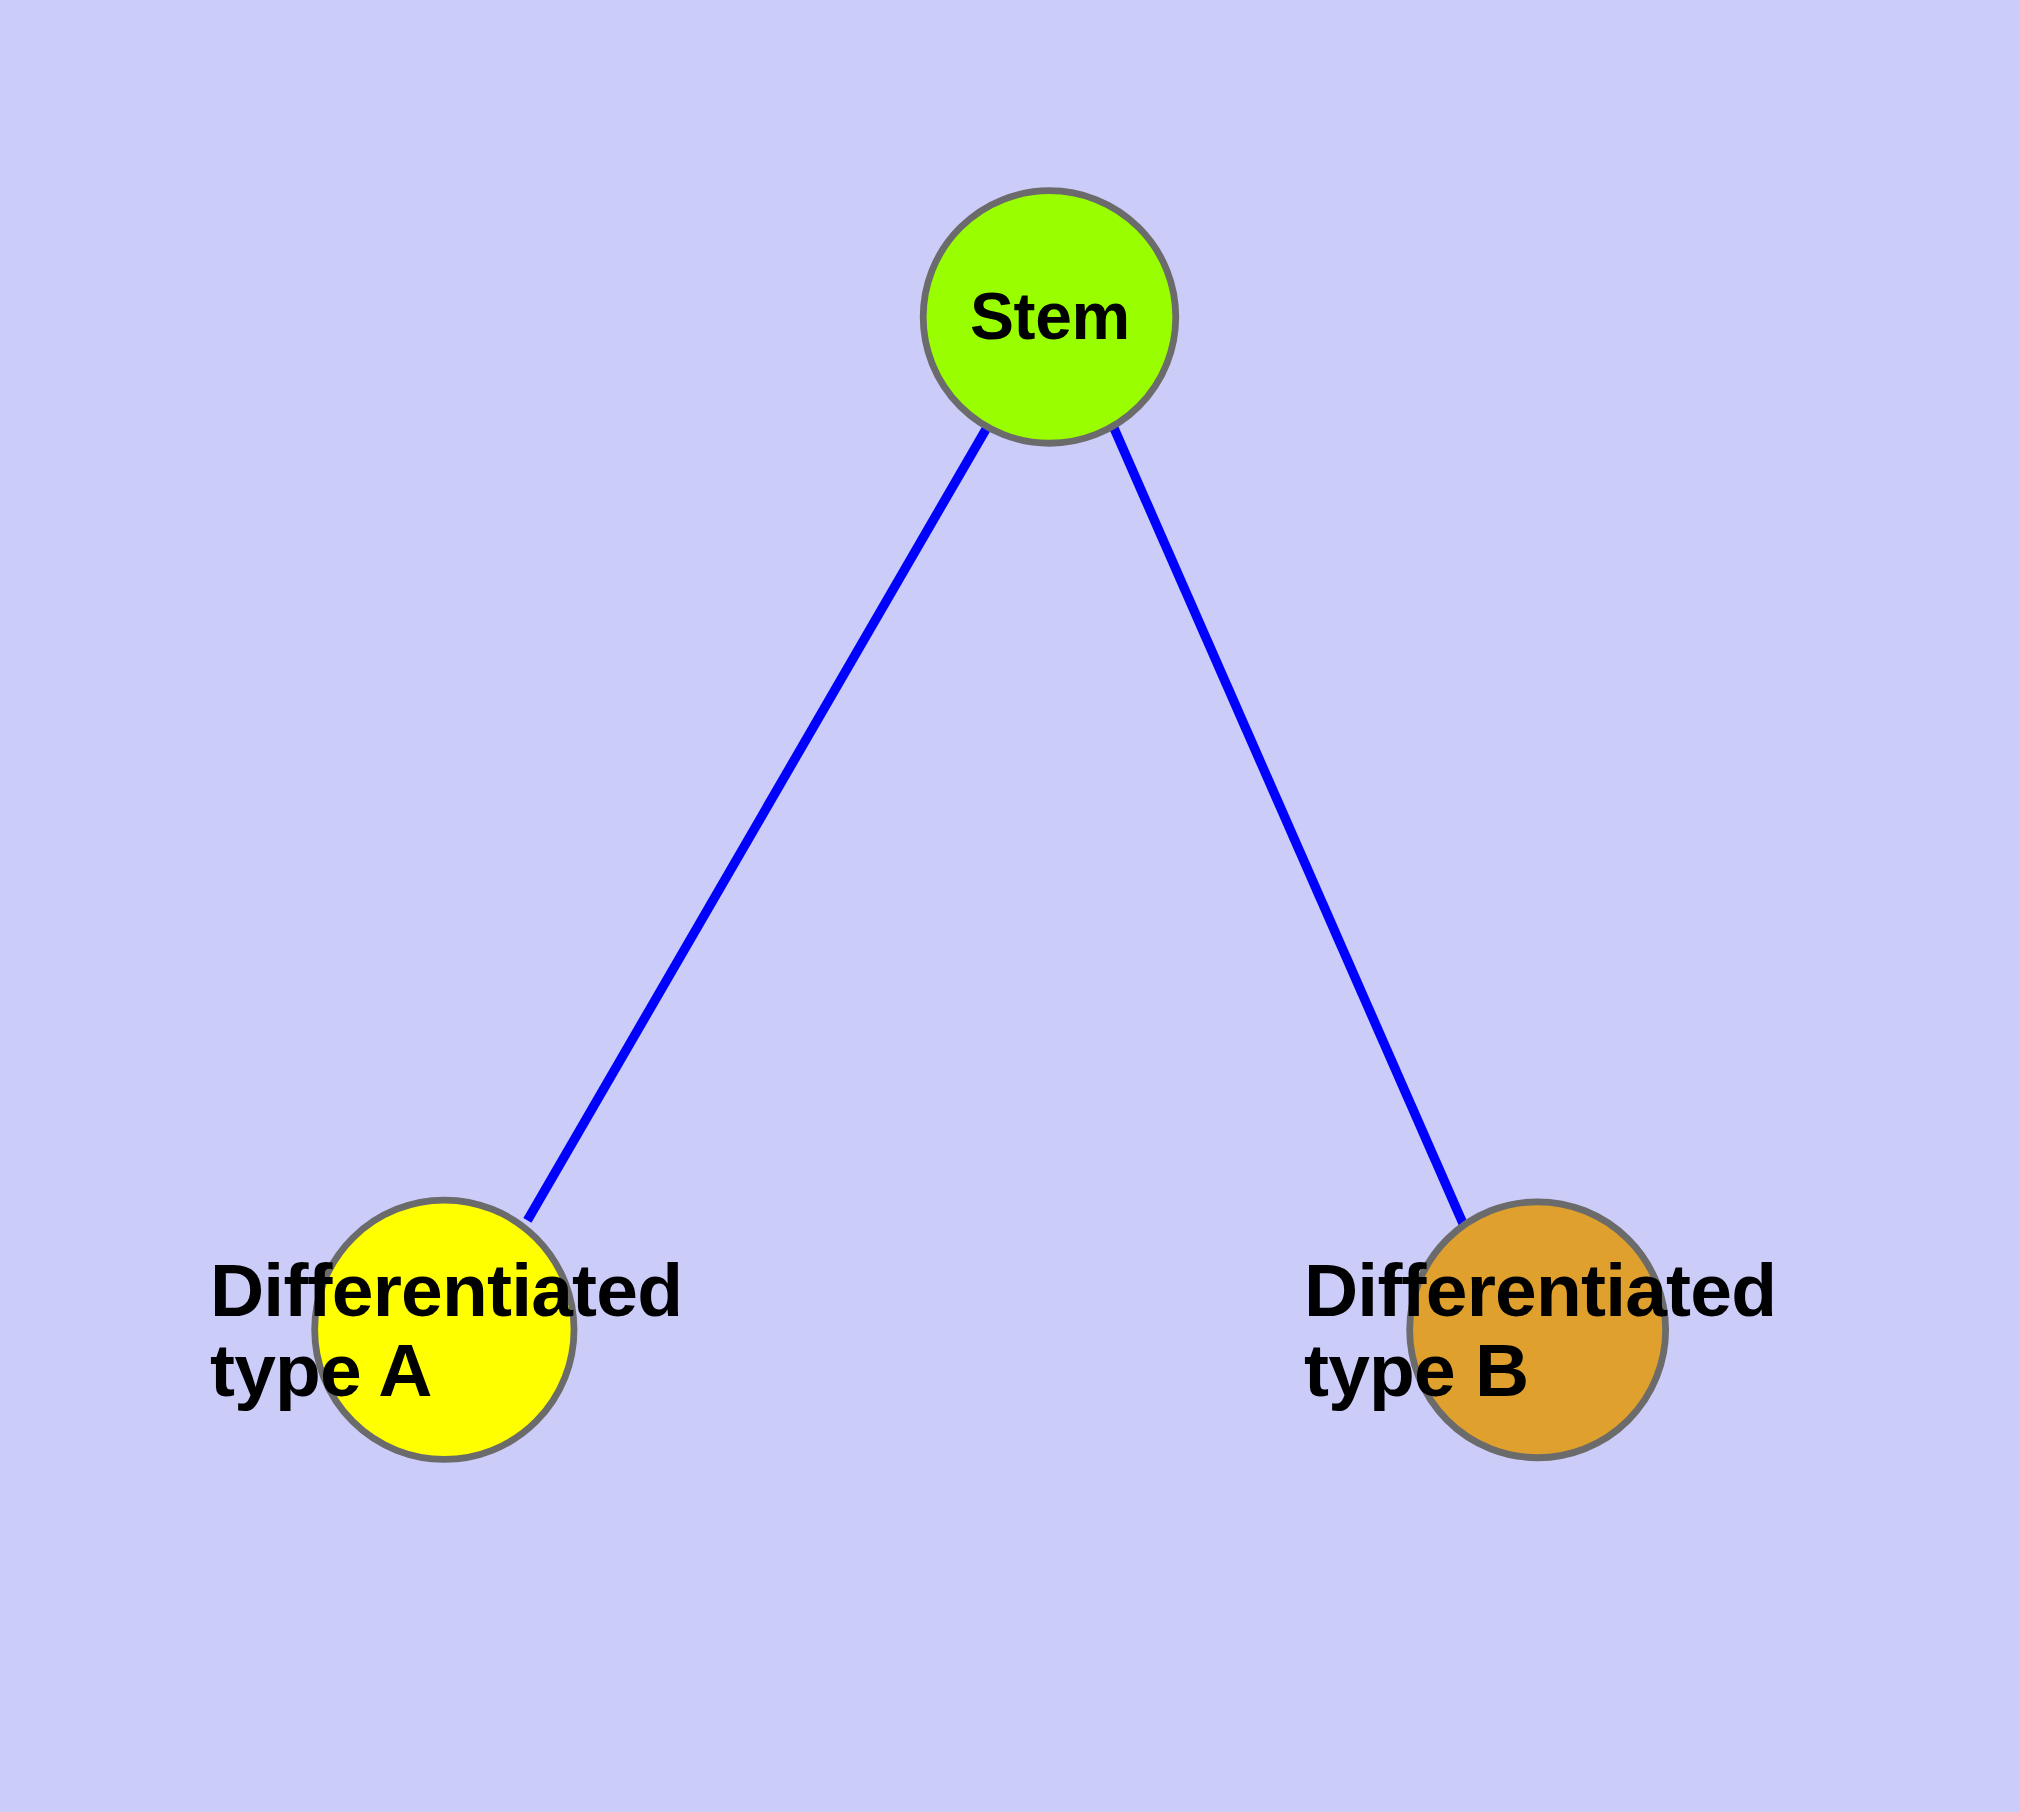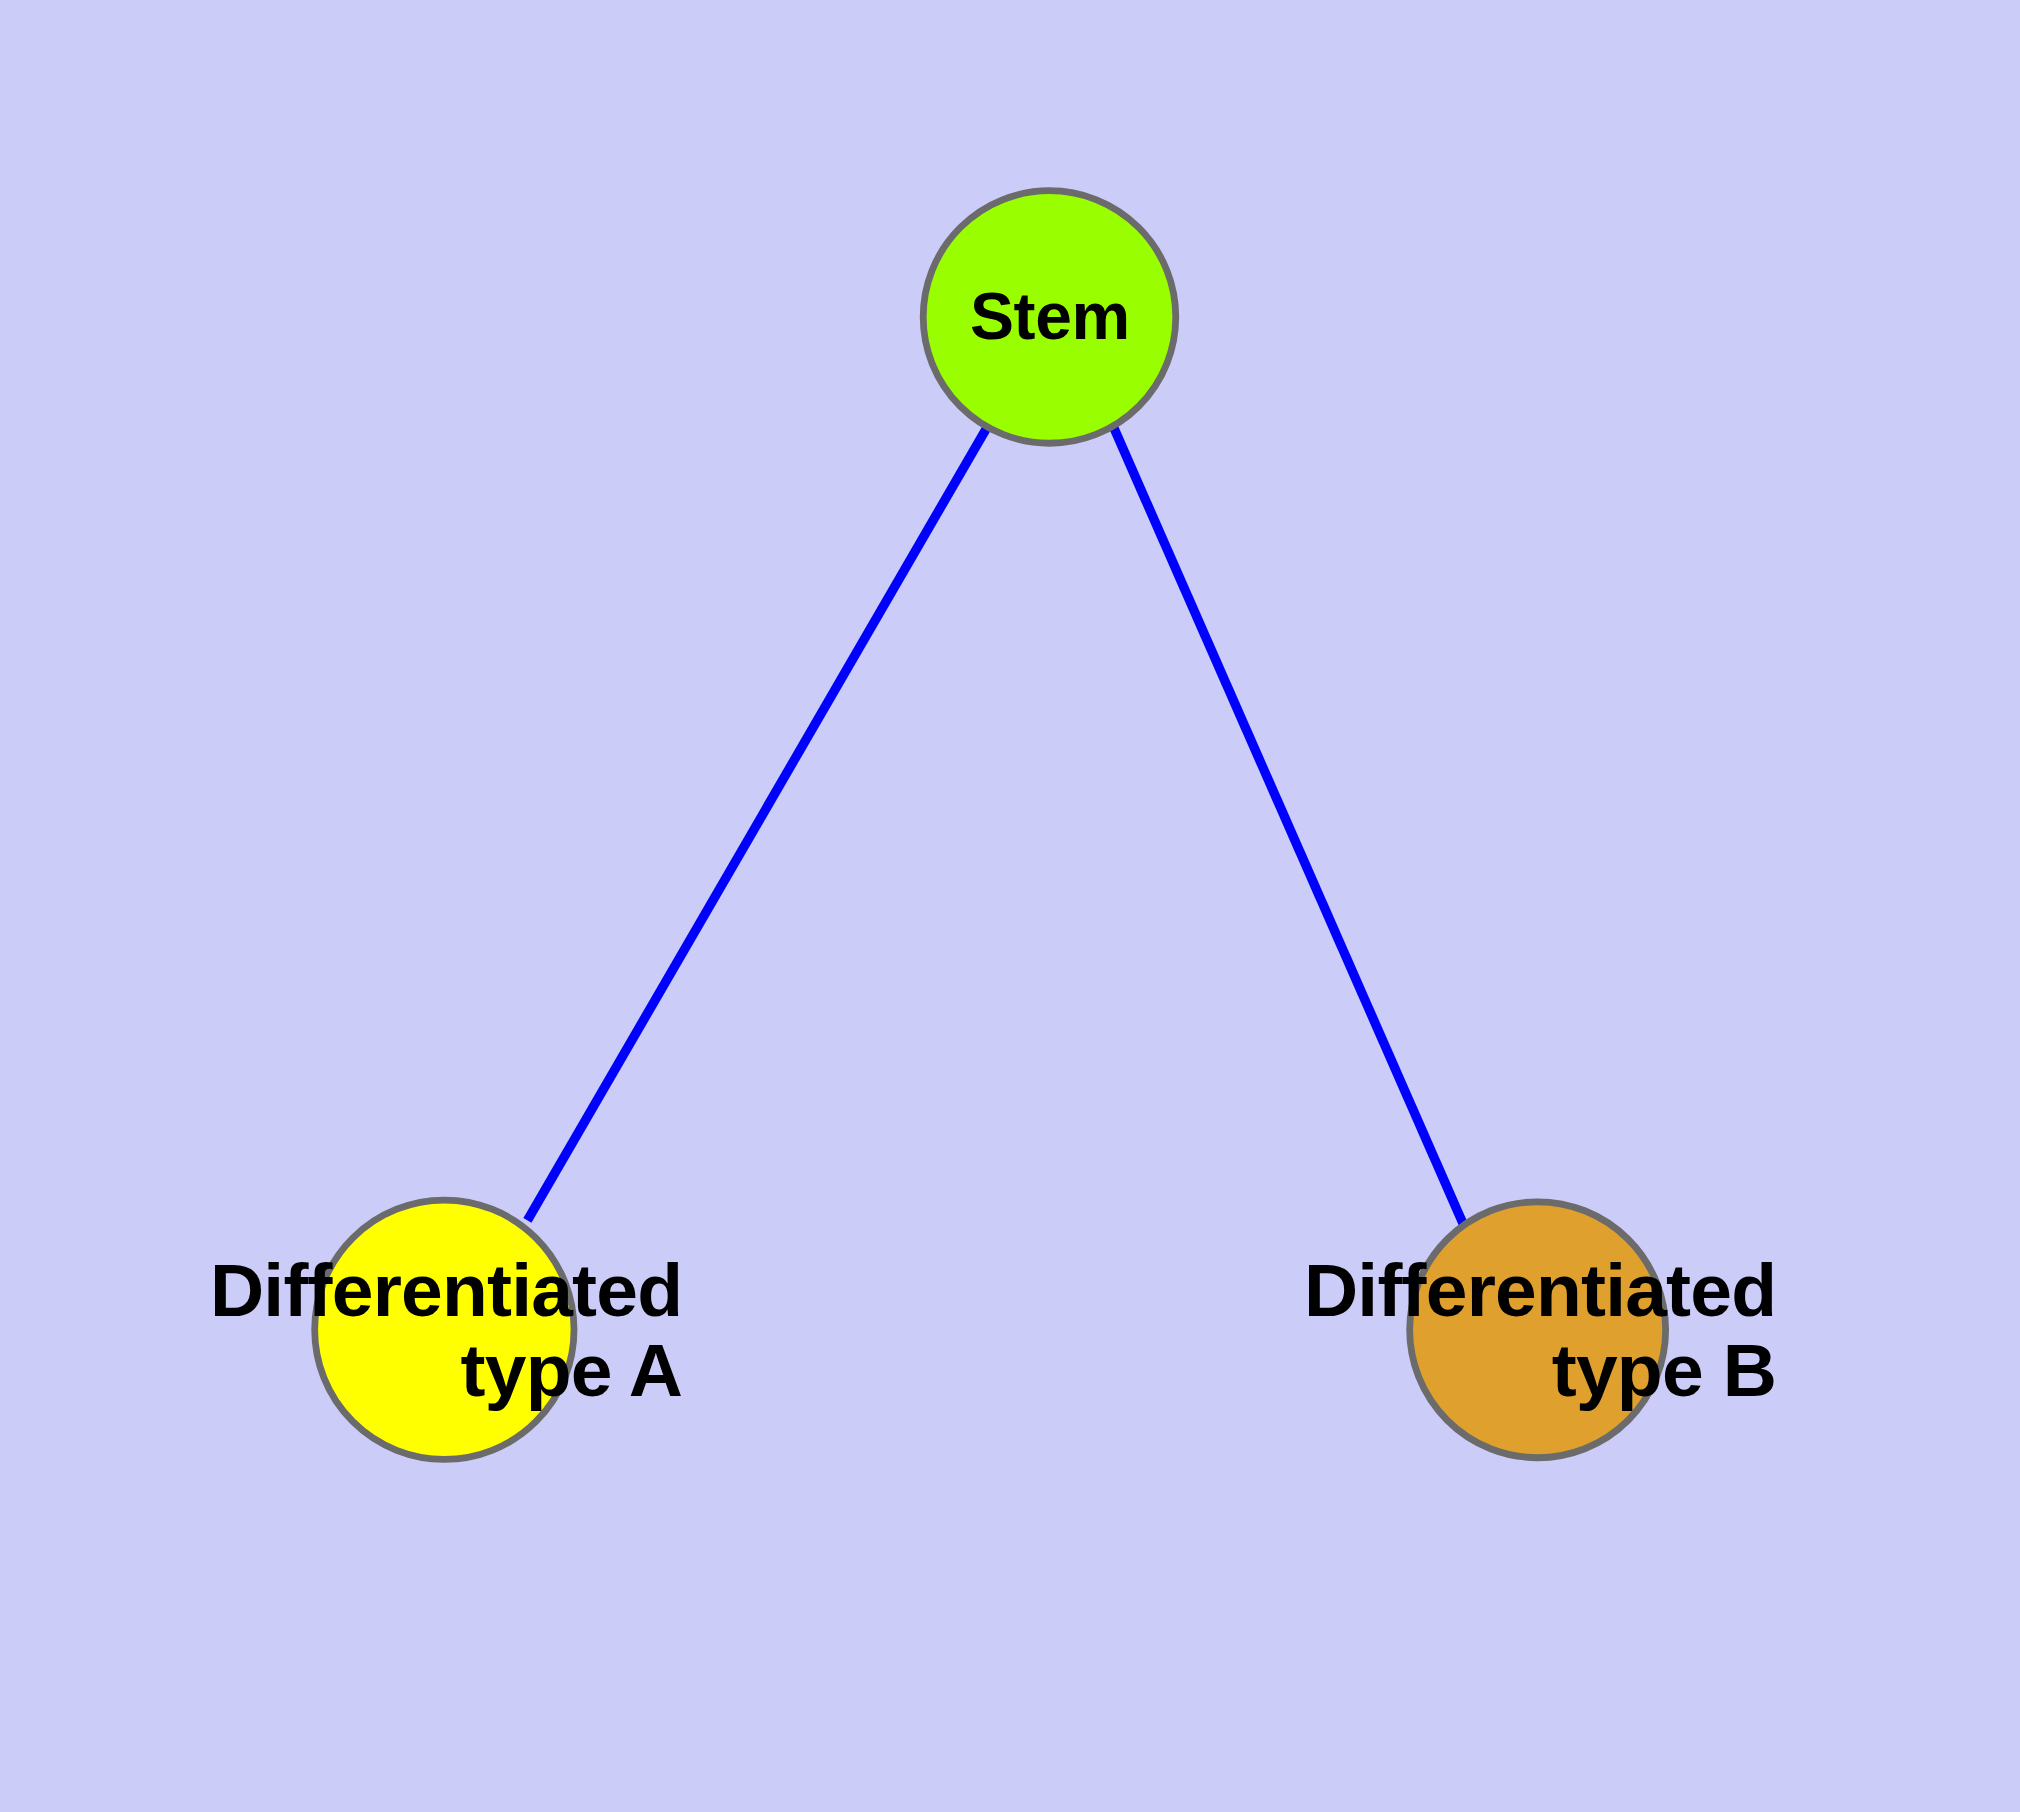--- a/index.html
+++ b/index.html
@@ -18,21 +18,21 @@
   #graph-svg {
     position: absolute;
     left: 0;
     top: 0;
     width: 2021px;
     height: 1812px;
     display: block;
   }
   .node-label {
     position: absolute;
-    text-align: right;
+    text-align: left;
     color: #000000;
     font-weight: bold;
     line-height: 1.06;
     white-space: pre;
     pointer-events: none;
     -webkit-font-smoothing: antialiased;
   }
   .node-label.stem {
     font-size: 66px;
     letter-spacing: -0.4px;

